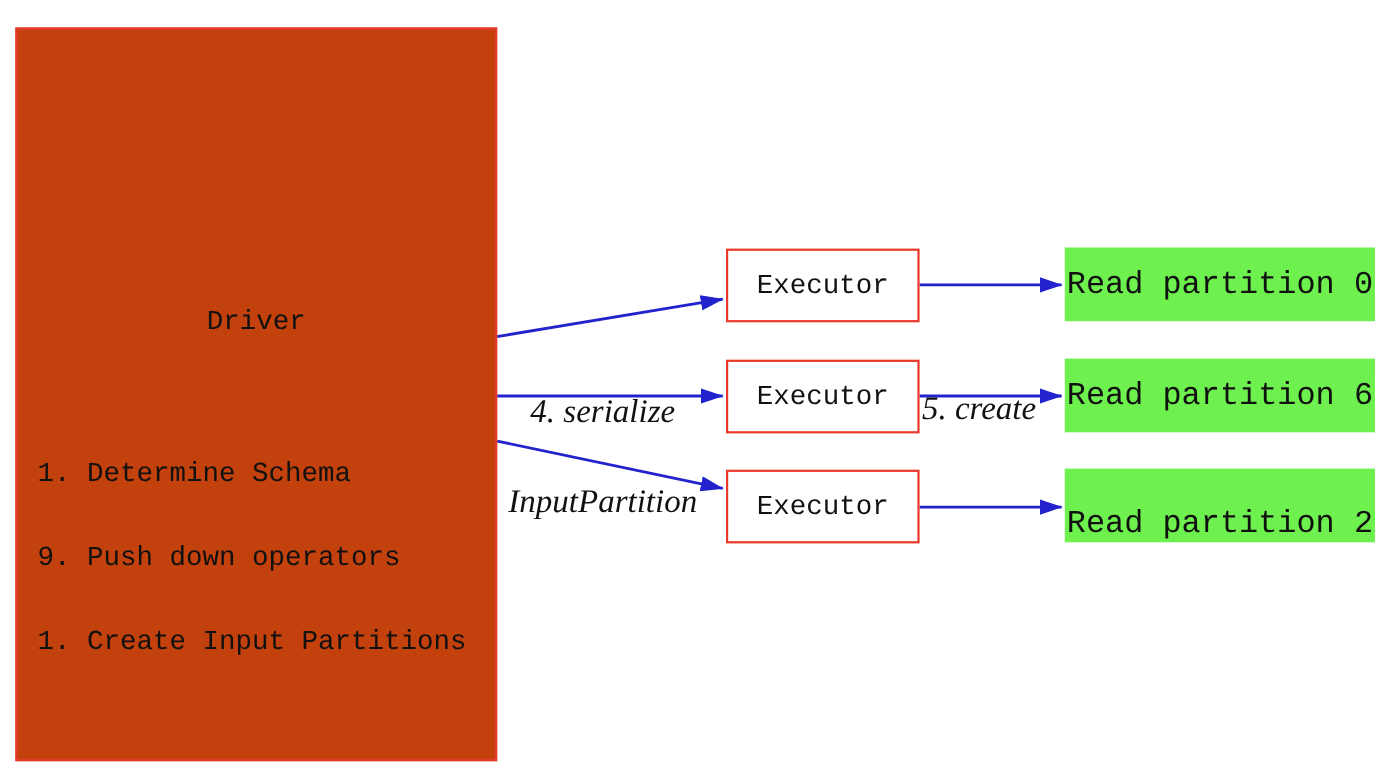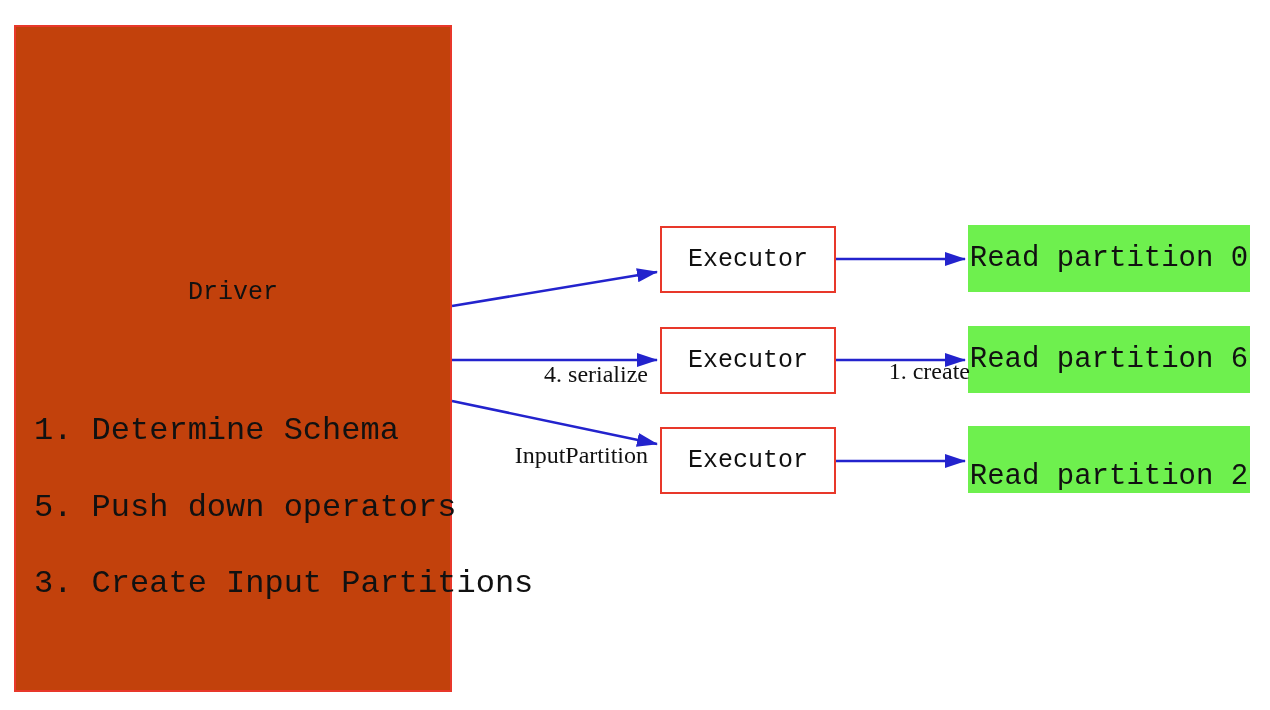--- a/index.html
+++ b/index.html
@@ -48,21 +48,21 @@
     top: 252px;
     text-align: center;
     font-size: 25px;
     line-height: 28px;
     white-space: pre;
   }
   .driver-steps {
     position: absolute;
     left: 18px;
     top: 340px;
-    font-size: 32px;
+    font-size: 25px;
     line-height: 25.5px;
     white-space: pre;
   }
   .executor-box {
     position: absolute;
     left: 660px;
     width: 176px;
     height: 67px;
     border: 2px solid var(--box-border-red, #e8382a);
     box-sizing: border-box;
@@ -87,25 +87,26 @@
   }
   .exec-0 { top: 226px; }
   .exec-1 { top: 327px; }
   .exec-2 { top: 427px; }
   .part-0 { top: 225px; }
   .part-1 { top: 326px; }
   .part-2 { top: 426px; align-items: flex-end; }
   .edge-label {
     position: absolute;
     font-family: "Liberation Serif", "DejaVu Serif", serif;
-    font-size: 24px;
+    font-size: 30px;
     line-height: 27px;
-    text-align: right;
+    text-align: center;
     white-space: pre;
     color: var(--text-black, #111111);
+    font-style: italic;
   }
   .edge-label-serialize {
     left: 448px;
     top: 307px;
     width: 200px;
   }
   .edge-label-create {
     left: 810px;
     top: 304px;
     width: 160px;
@@ -127,22 +128,22 @@
     <line x1="452" y1="401" x2="657" y2="444" marker-end="url(#arrowhead)"></line>
     <line x1="816" y1="259" x2="965" y2="259" marker-end="url(#arrowhead)"></line>
     <line x1="816" y1="360" x2="965" y2="360" marker-end="url(#arrowhead)"></line>
     <line x1="816" y1="461" x2="965" y2="461" marker-end="url(#arrowhead)"></line>
   </svg>
 
   <div class="driver-box">
     <div class="driver-title">Driver</div>
     <div class="driver-steps">
       <div>1. Determine Schema</div>
-      <div>5. Push down operators</div>
-      <div>3. Create Input Partitions</div>
+      <div>9. Push down operators</div>
+      <div>1. Create Input Partitions</div>
     </div>
   </div>
 
   <div class="executor-box exec-0">
     <span>Executor</span>
   </div>
   <div class="executor-box exec-1">
     <span>Executor</span>
   </div>
   <div class="executor-box exec-2">
@@ -158,16 +159,16 @@
   <div class="partition-box part-2">
     <span>Read partition 2</span>
   </div>
 
   <div class="edge-label edge-label-serialize">
     <div>4. serialize</div>
     <div>InputPartition</div>
   </div>
 
   <div class="edge-label edge-label-create">
-    <div>1. create</div>
+    <div>5. create</div>
   </div>
 
 </div>
 
 </body></html>

